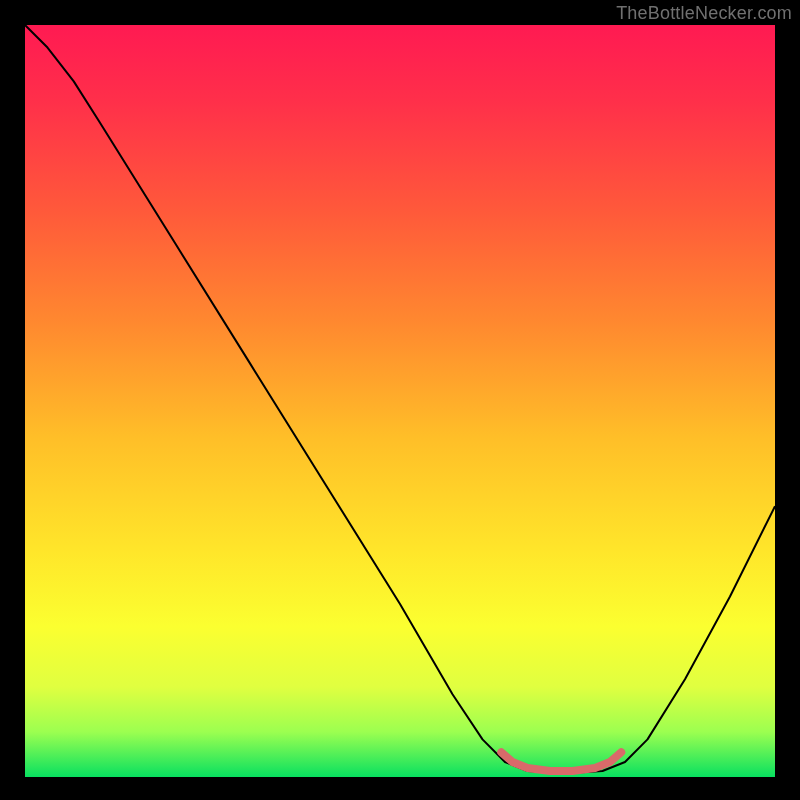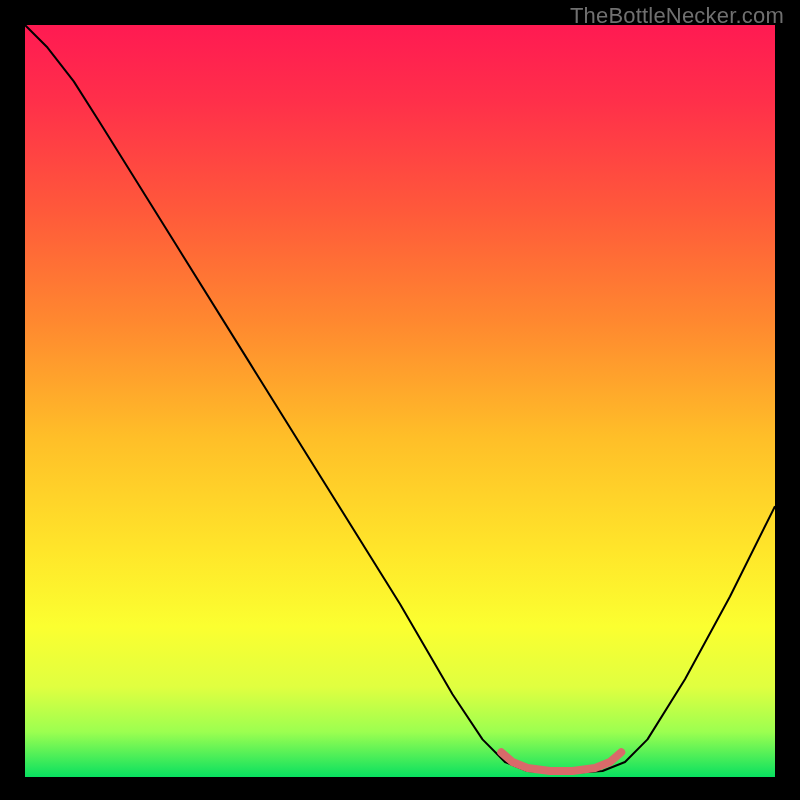--- a/index.html
+++ b/index.html
@@ -22,23 +22,23 @@
   .plot {
     position: absolute;
     left: 0;
     top: 0;
     width: 750px;
     height: 752px;
   }
   .watermark {
     position: absolute;
     top: 3px;
-    right: 16px;
+    right: 8px;
     color: #707070;
-    font-size: 22px;
+    font-size: 18px;
     font-weight: 500;
     letter-spacing: 0.2px;
     z-index: 10;
   }
 </style>
 </head>
 <body>
 
 <div class="watermark">TheBottleNecker.com</div>
 

